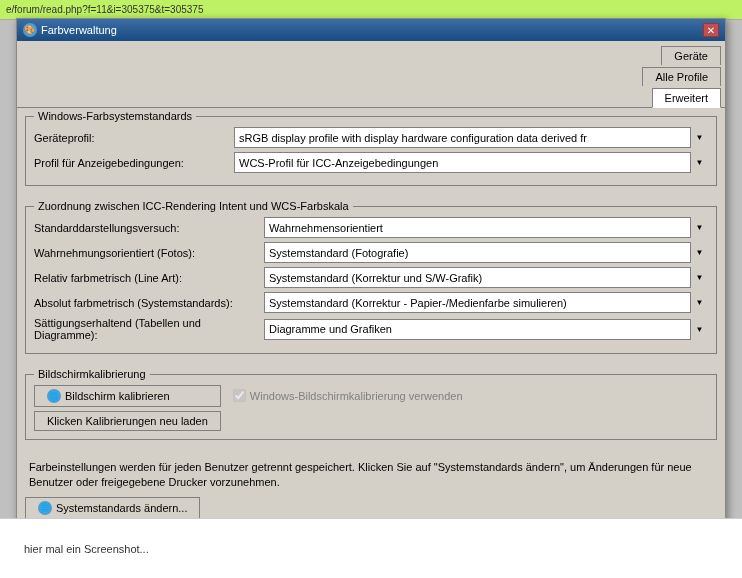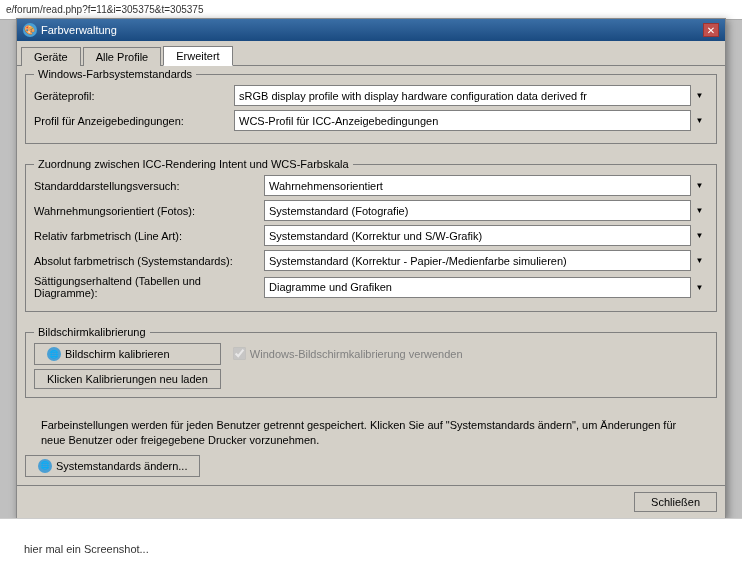--- a/index.html
+++ b/index.html
@@ -8,21 +8,21 @@
       font-size: 11px;
       background: #c0c0c0;
       width: 742px;
       height: 578px;
       overflow: hidden;
       position: relative;
     }
 
     
     .browser-bar {
-      background: #ffffff;
+      background: #bef264;
       border-bottom: 1px solid #aaa;
       padding: 2px 6px;
       font-size: 10px;
       color: #333;
       display: flex;
       align-items: center;
       height: 20px;
     }
 
     
@@ -86,20 +86,21 @@
     }
 
     
     .tabs-bar {
       background: #d4d0c8;
       padding: 4px 4px 0 4px;
       display: flex;
       align-items: flex-end;
       border-bottom: 1px solid #808080;
       gap: 2px;
+      flex-direction: column;
     }
 
     .tab {
       padding: 3px 12px;
       background: #d4d0c8;
       border: 1px solid #808080;
       border-bottom: none;
       font-size: 11px;
       cursor: pointer;
       position: relative;
@@ -250,21 +251,21 @@
 
     .checkbox-label {
       font-size: 11px;
       color: #808080;
     }
 
     
     .info-text {
       font-size: 11px;
       color: #000;
-      margin: 6px 16px;
+      margin: 6px 4px;
       line-height: 1.4;
     }
 
     
     .dialog-footer {
       display: flex;
       justify-content: flex-end;
       padding: 6px 8px;
       background: #d4d0c8;
       border-top: 1px solid #808080;

